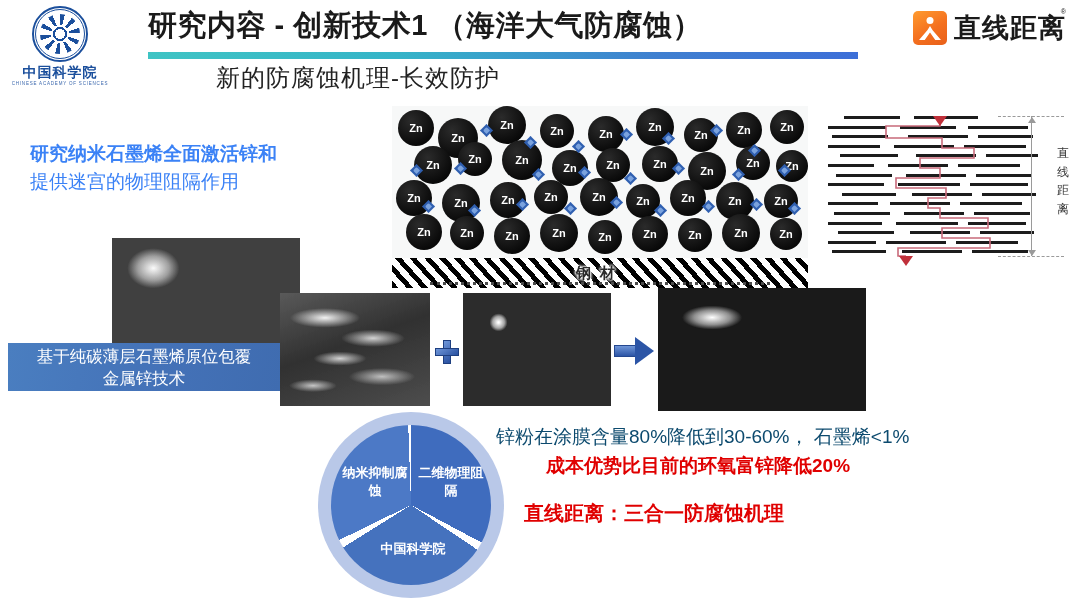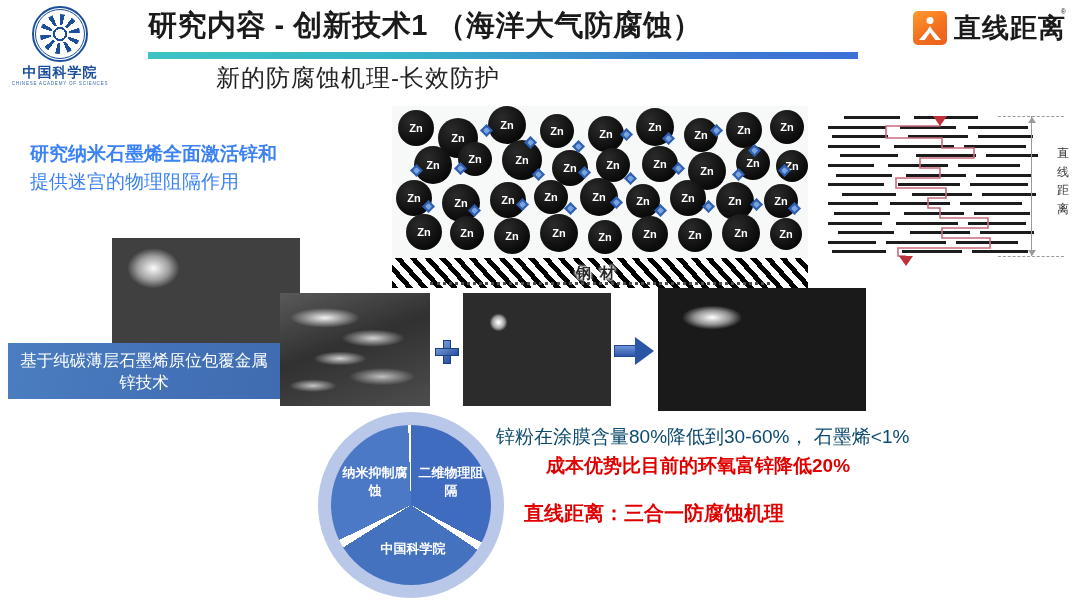--- a/index.html
+++ b/index.html
@@ -60,24 +60,24 @@
       radial-gradient(ellipse 26px 20px at 22% 28%,#e8e8e8 0%,#9a9a9a 60%,#4a4a4a 100%),
       radial-gradient(ellipse 30px 22px at 52% 20%,#f0f0f0 0%,#a6a6a6 55%,#3d3d3d 100%),
       radial-gradient(ellipse 22px 26px at 78% 34%,#dcdcdc 0%,#8e8e8e 58%,#373737 100%),
       radial-gradient(ellipse 28px 20px at 32% 62%,#d2d2d2 0%,#858585 60%,#2e2e2e 100%),
       radial-gradient(ellipse 24px 22px at 66% 70%,#e4e4e4 0%,#969696 55%,#333 100%),
       radial-gradient(ellipse 20px 18px at 88% 78%,#cacaca 0%,#7d7d7d 60%,#2a2a2a 100%),
       radial-gradient(ellipse 22px 18px at 12% 86%,#d8d8d8 0%,#888 60%,#303030 100%),
       linear-gradient(135deg,#6e6e6e,#3a3a3a);
     filter:contrast(1.18) grayscale(1);}
 
-  .cap-box{position:absolute;left:8px;top:343px;width:272px;height:56px;
+  .cap-box{position:absolute;left:8px;top:343px;width:272px;height:48px;
     background:linear-gradient(100deg,#4a7ec0 0%,#4472b8 55%,#3f6cb0 100%);
     color:#fff;font-size:16.5px;line-height:1.35;text-align:center;
-    display:flex;align-items:center;justify-content:center;padding:0 8px;box-sizing:border-box;}
+    display:flex;align-items:center;justify-content:center;padding:0 25px;box-sizing:border-box;}
 
   
   .zn-panel{position:absolute;left:392px;top:106px;width:416px;height:182px;
     background:#f7f8f8;overflow:hidden;}
   .zn-body{position:absolute;left:0;top:0;width:416px;height:152px;}
   .zn{position:absolute;border-radius:50%;background:radial-gradient(circle at 36% 30%,#2b2b2b 0%,#0a0a0a 70%,#000 100%);
     color:#fff;font-size:11px;font-weight:bold;display:flex;align-items:center;justify-content:center;
     font-family:"Liberation Sans",sans-serif;}
   .gr{position:absolute;width:13px;height:13px;background:#2f5fb0;
     clip-path:polygon(50% 0%,100% 50%,50% 100%,0% 50%);

